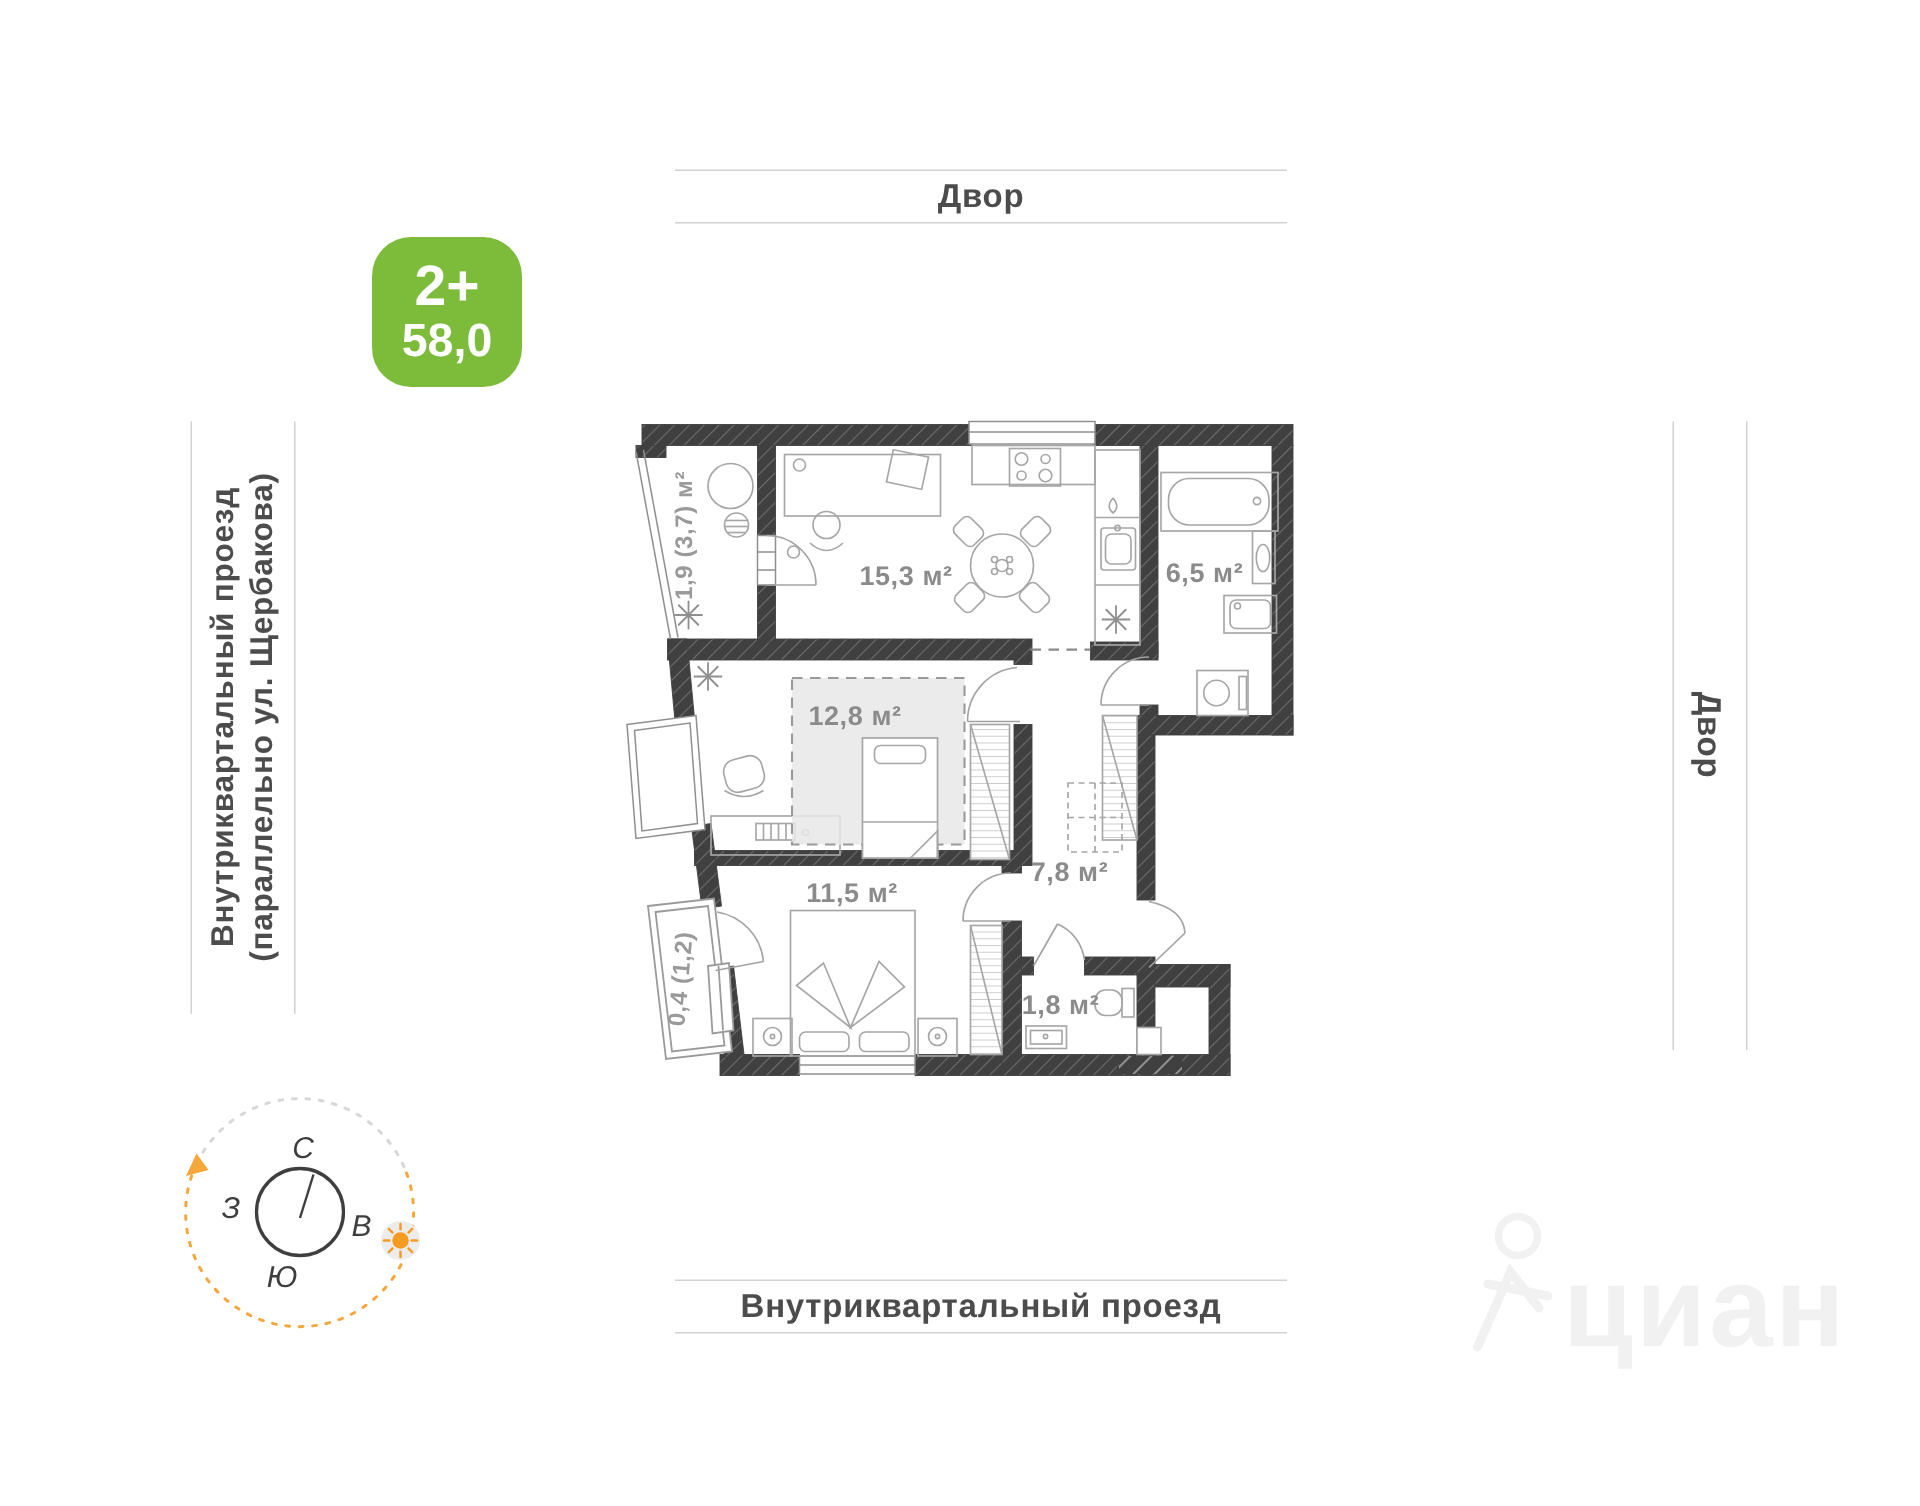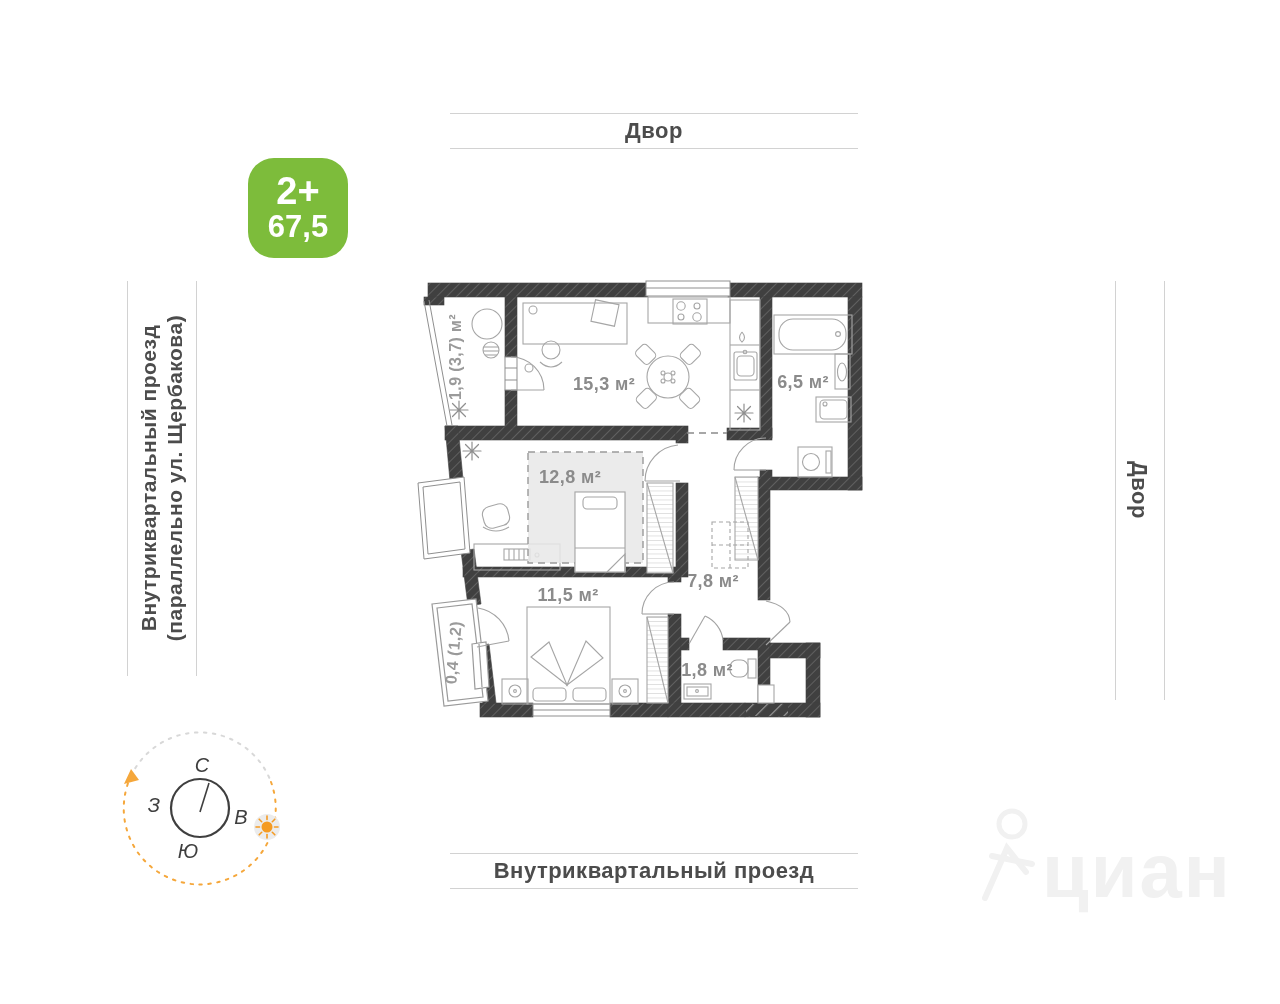--- a/index.html
+++ b/index.html
@@ -40,21 +40,21 @@
   </div>
 
   <div class="vline" style="left:1115px;top:281px;height:419px;"></div>
   <div class="vline" style="left:1164px;top:281px;height:419px;"></div>
   <div class="street street-v" style="left:1079px;top:478px;width:120px;height:24px;transform:rotate(90deg);">
     <span>Двор</span>
   </div>
 
   <div id="badge" style="background:#7dbc3b;">
     <div class="b1">2+</div>
-    <div class="b2">67,5</div>
+    <div class="b2">58,0</div>
   </div>
 
   <svg style="position:absolute;left:400px;top:270px;" width="480" height="460" viewBox="400 270 480 460">
     <defs>
       <pattern id="hatch" patternUnits="userSpaceOnUse" width="7" height="7" patternTransform="rotate(45)">
         <rect width="7" height="7" fill="#404040"></rect>
         <line x1="0" y1="0" x2="0" y2="7" stroke="#6e6e6e" stroke-width="1.4"></line>
       </pattern>
       <pattern id="porch" patternUnits="userSpaceOnUse" width="10" height="10" patternTransform="rotate(45)">
         <rect width="10" height="10" fill="#404040"></rect>

